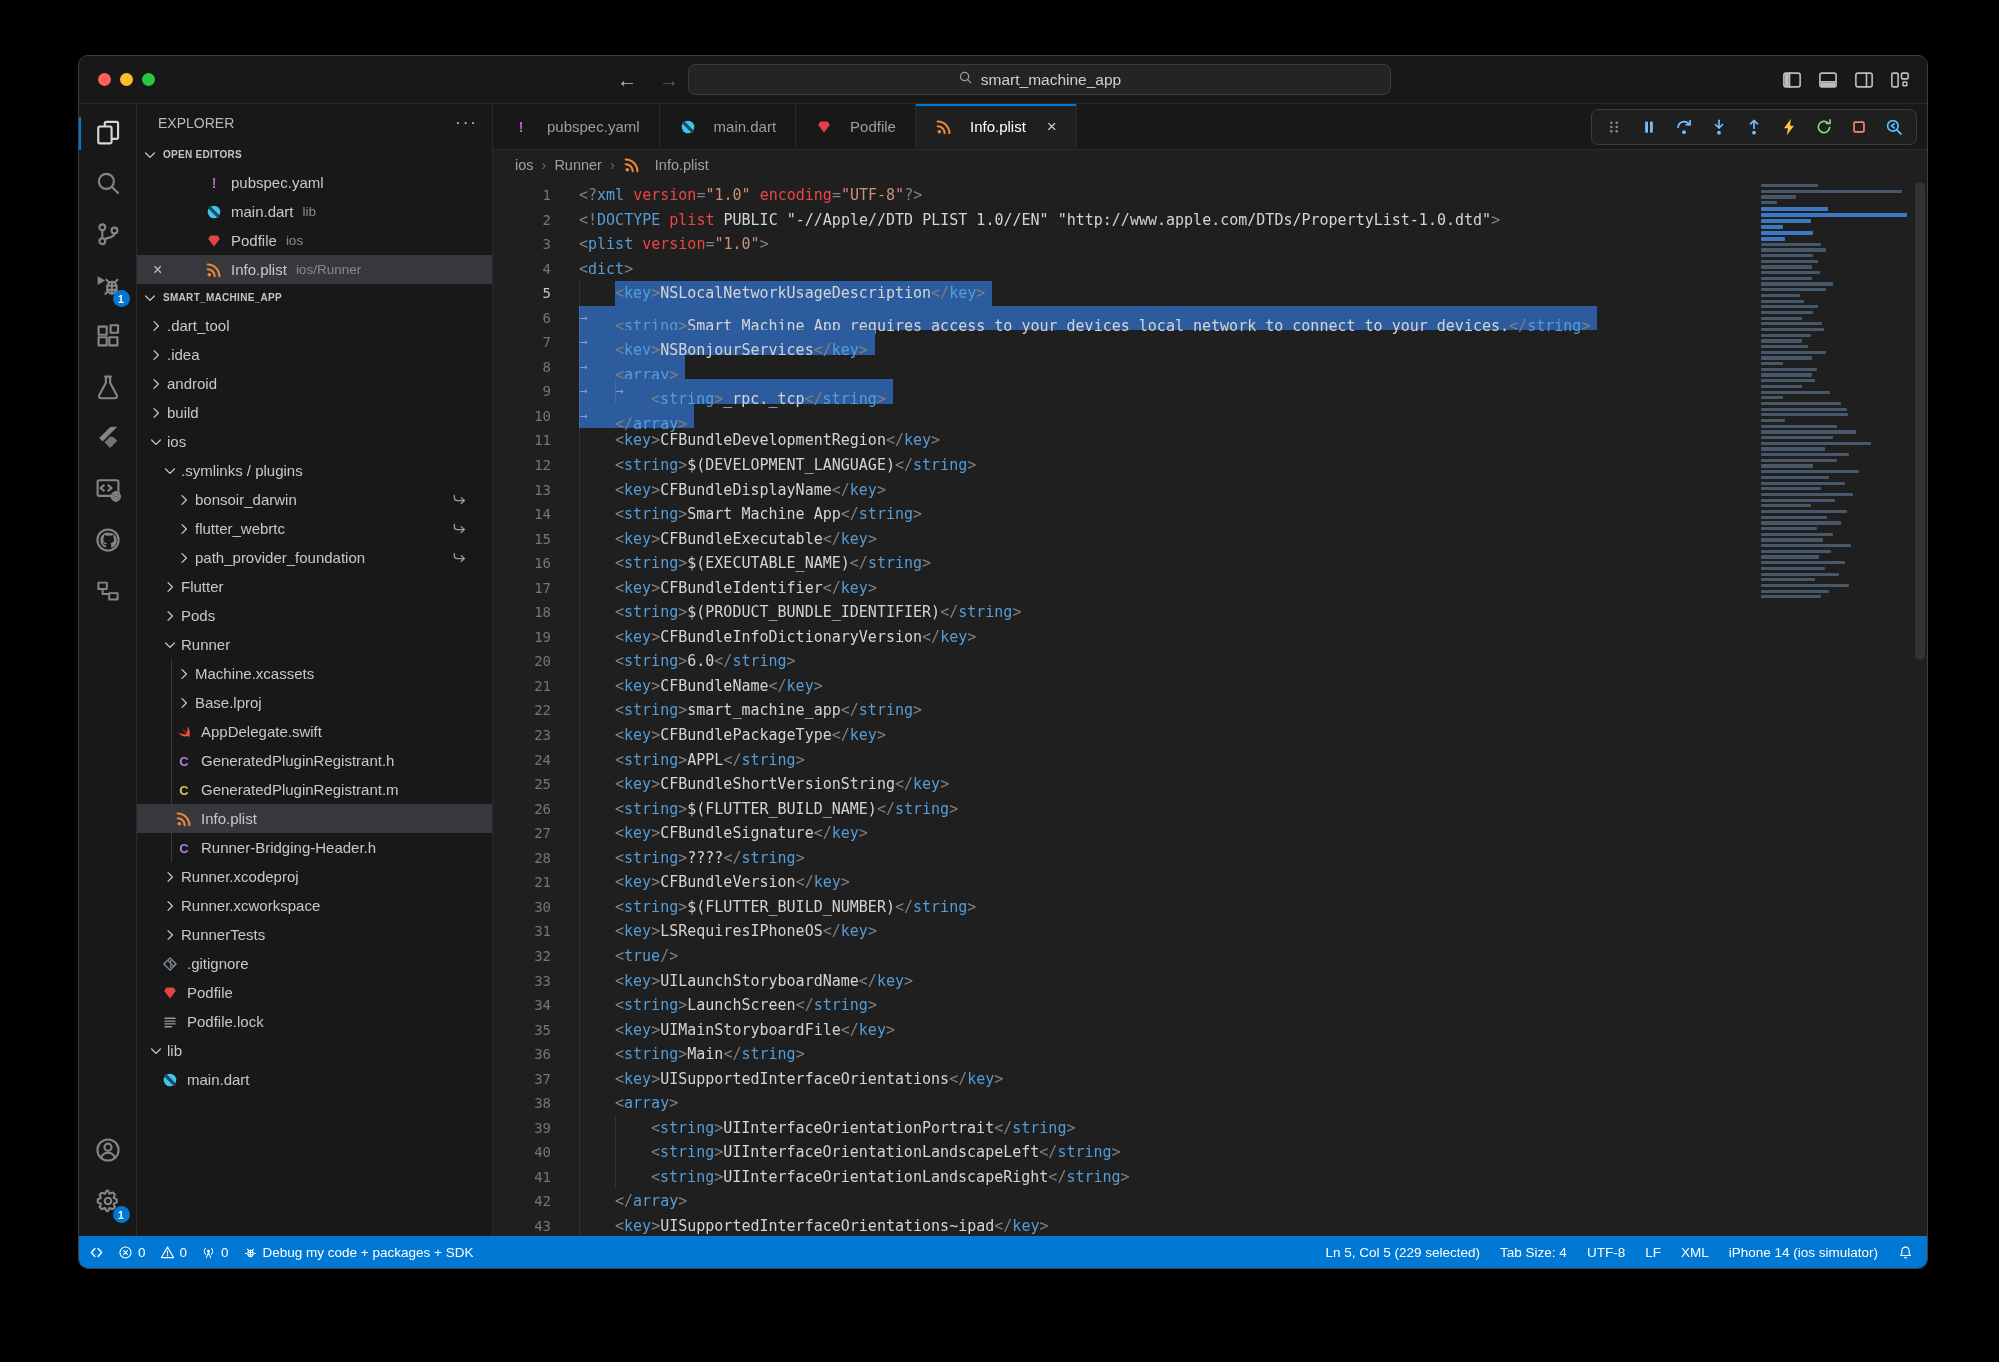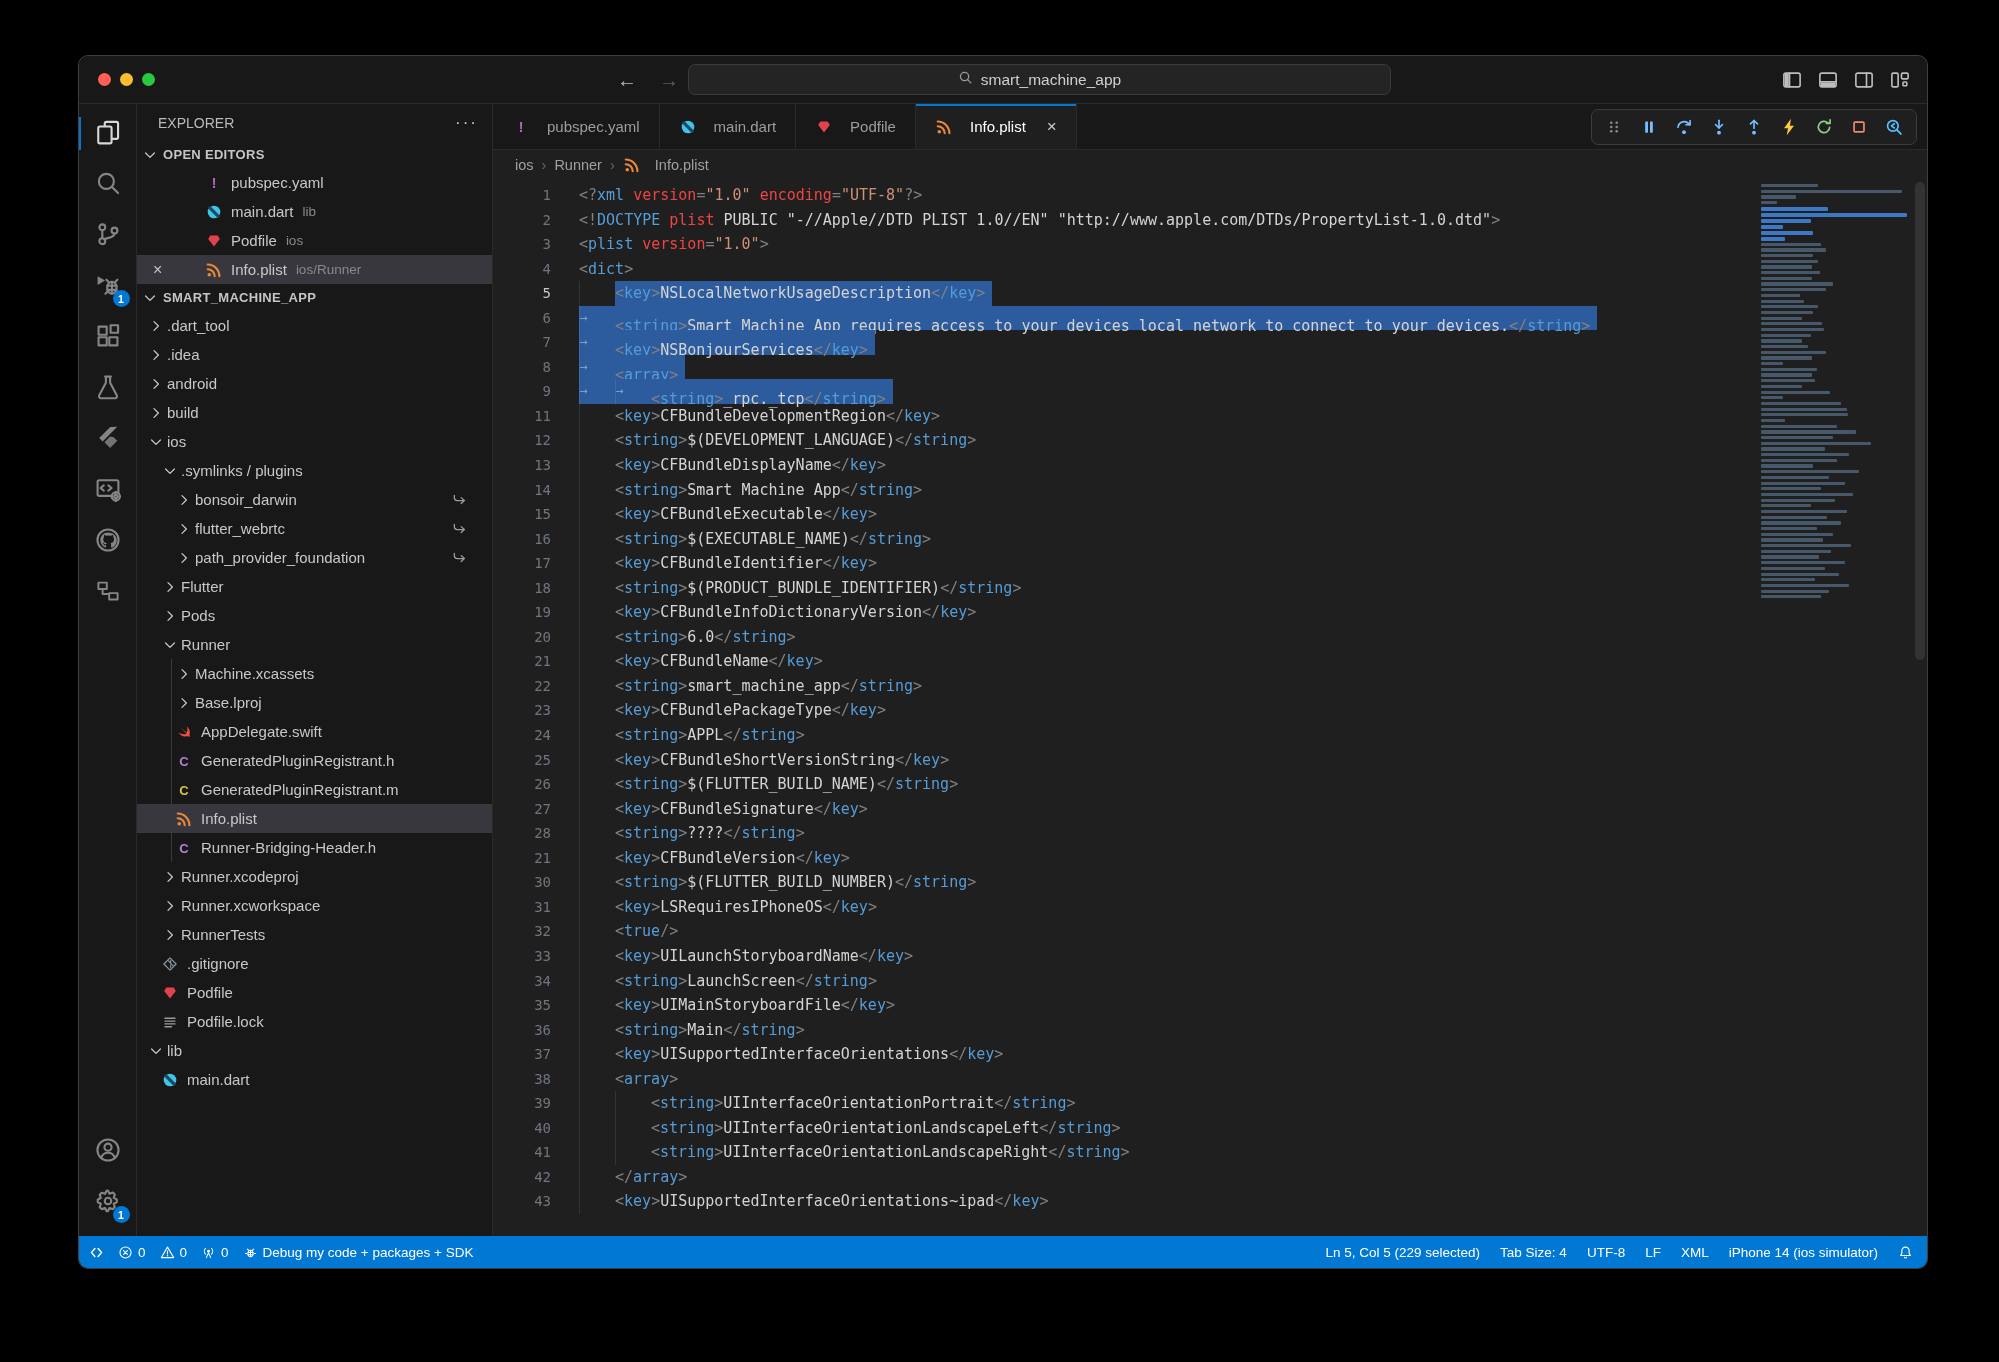--- a/index.html
+++ b/index.html
@@ -29,21 +29,21 @@
   .ab-item.active{color:#d7d7d7}
   .ab-item.active::before{content:"";position:absolute;left:0;top:9px;bottom:9px;width:2px;background:#0078d4}
   .ab-badge{position:absolute;right:7px;bottom:5px;min-width:17px;height:17px;border-radius:9px;background:#0078d4;color:#fff;
     font-size:10.5px;display:flex;align-items:center;justify-content:center;padding:0 3px;font-weight:700}
   .ab-spacer{flex:1}
 
   
   .sidebar{width:356px;flex:0 0 356px;background:#181818;border-right:1px solid #2a2a2a;display:flex;flex-direction:column;color:#cccccc;overflow:hidden}
   .sb-title{height:37px;flex:0 0 37px;display:flex;align-items:center;padding:0 14px 0 21px;font-size:14px;color:#bbbbbb}
   .sb-title .more{margin-left:auto;color:#cccccc;font-size:17px;letter-spacing:2px;cursor:pointer}
-  .sec-head{height:27px;flex:0 0 27px;display:flex;align-items:center;gap:2px;padding-left:4px;font-size:13px;font-weight:700;color:#c5c5c5;letter-spacing:.3px;cursor:pointer}
+  .sec-head{height:27px;flex:0 0 27px;display:flex;align-items:center;gap:2px;padding-left:4px;font-size:10px;font-weight:700;color:#c5c5c5;letter-spacing:.3px;cursor:pointer}
   .row{height:29px;flex:0 0 29px;display:flex;align-items:center;font-size:15px;color:#c8c8c8;position:relative;cursor:pointer;white-space:nowrap}
   .row.selected{background:#37373d}
   .row .dim{color:#8a8a8a;font-size:13.5px;margin-left:9px}
   .oe-row{padding-left:68px}
   .oe-close{position:absolute;left:16px;color:#c5c5c5;font-size:16px}
   .ficon{width:18px;display:flex;justify-content:center;align-items:center;margin-right:8px;flex:0 0 18px}
   .chev{width:17px;flex:0 0 17px;display:flex;justify-content:center;margin-right:3px;color:#c5c5c5}
   .tree-row.guide{background-image:linear-gradient(#3a3a3a,#3a3a3a);background-repeat:no-repeat;background-position:34px 0;background-size:1px 100%}
   .symlink{margin-left:auto;margin-right:25px;color:#9b9b9b;display:flex}
   .sb-bottom .sec-head{border-top:1px solid #2a2a2a;height:30px;flex:0 0 30px}
@@ -664,20 +664,23 @@
     <span class="lcode"><span class="selbg"><span class="tab-sp">→</span><span class="tok-p">&lt;</span><span class="tok-t">string</span><span class="tok-p">&gt;</span><span class="tok-x">Smart Machine App requires access to your devices local network to connect to your devices.</span><span class="tok-p">&lt;/</span><span class="tok-t">string</span><span class="tok-p">&gt;</span></span></span></div>
             <div class="cl">
     <span class="ln">7</span>
     <span class="lcode"><span class="selbg"><span class="tab-sp">→</span><span class="tok-p">&lt;</span><span class="tok-t">key</span><span class="tok-p">&gt;</span><span class="tok-x">NSBonjourServices</span><span class="tok-p">&lt;/</span><span class="tok-t">key</span><span class="tok-p">&gt;</span></span></span></div>
             <div class="cl">
     <span class="ln">8</span>
     <span class="lcode"><span class="selbg"><span class="tab-sp">→</span><span class="tok-p">&lt;</span><span class="tok-t">array</span><span class="tok-p">&gt;</span></span></span></div>
             <div class="cl">
     <span class="ln">9</span>
     <span class="lcode"><span class="selbg"><span class="tab-sp">→</span><span class="tab-sp">→</span><span class="tok-p">&lt;</span><span class="tok-t">string</span><span class="tok-p">&gt;</span><span class="tok-x">_rpc._tcp</span><span class="tok-p">&lt;/</span><span class="tok-t">string</span><span class="tok-p">&gt;</span></span></span></div>
+            <div class="cl">
+    <span class="ln">10</span>
+    <span class="lcode"><span class="selbg"><span class="tab-sp">→</span><span class="tok-p">&lt;/</span><span class="tok-t">array</span><span class="tok-p">&gt;</span></span></span></div>
             <div class="cl">
     <span class="ln">11</span>
     <span class="lcode"><span class="tab-sp"></span><span class="tok-p">&lt;</span><span class="tok-t">key</span><span class="tok-p">&gt;</span><span class="tok-x">CFBundleDevelopmentRegion</span><span class="tok-p">&lt;/</span><span class="tok-t">key</span><span class="tok-p">&gt;</span></span></div>
             <div class="cl">
     <span class="ln">12</span>
     <span class="lcode"><span class="tab-sp"></span><span class="tok-p">&lt;</span><span class="tok-t">string</span><span class="tok-p">&gt;</span><span class="tok-x">$(DEVELOPMENT_LANGUAGE)</span><span class="tok-p">&lt;/</span><span class="tok-t">string</span><span class="tok-p">&gt;</span></span></div>
             <div class="cl">
     <span class="ln">13</span>
     <span class="lcode"><span class="tab-sp"></span><span class="tok-p">&lt;</span><span class="tok-t">key</span><span class="tok-p">&gt;</span><span class="tok-x">CFBundleDisplayName</span><span class="tok-p">&lt;/</span><span class="tok-t">key</span><span class="tok-p">&gt;</span></span></div>
             <div class="cl">

